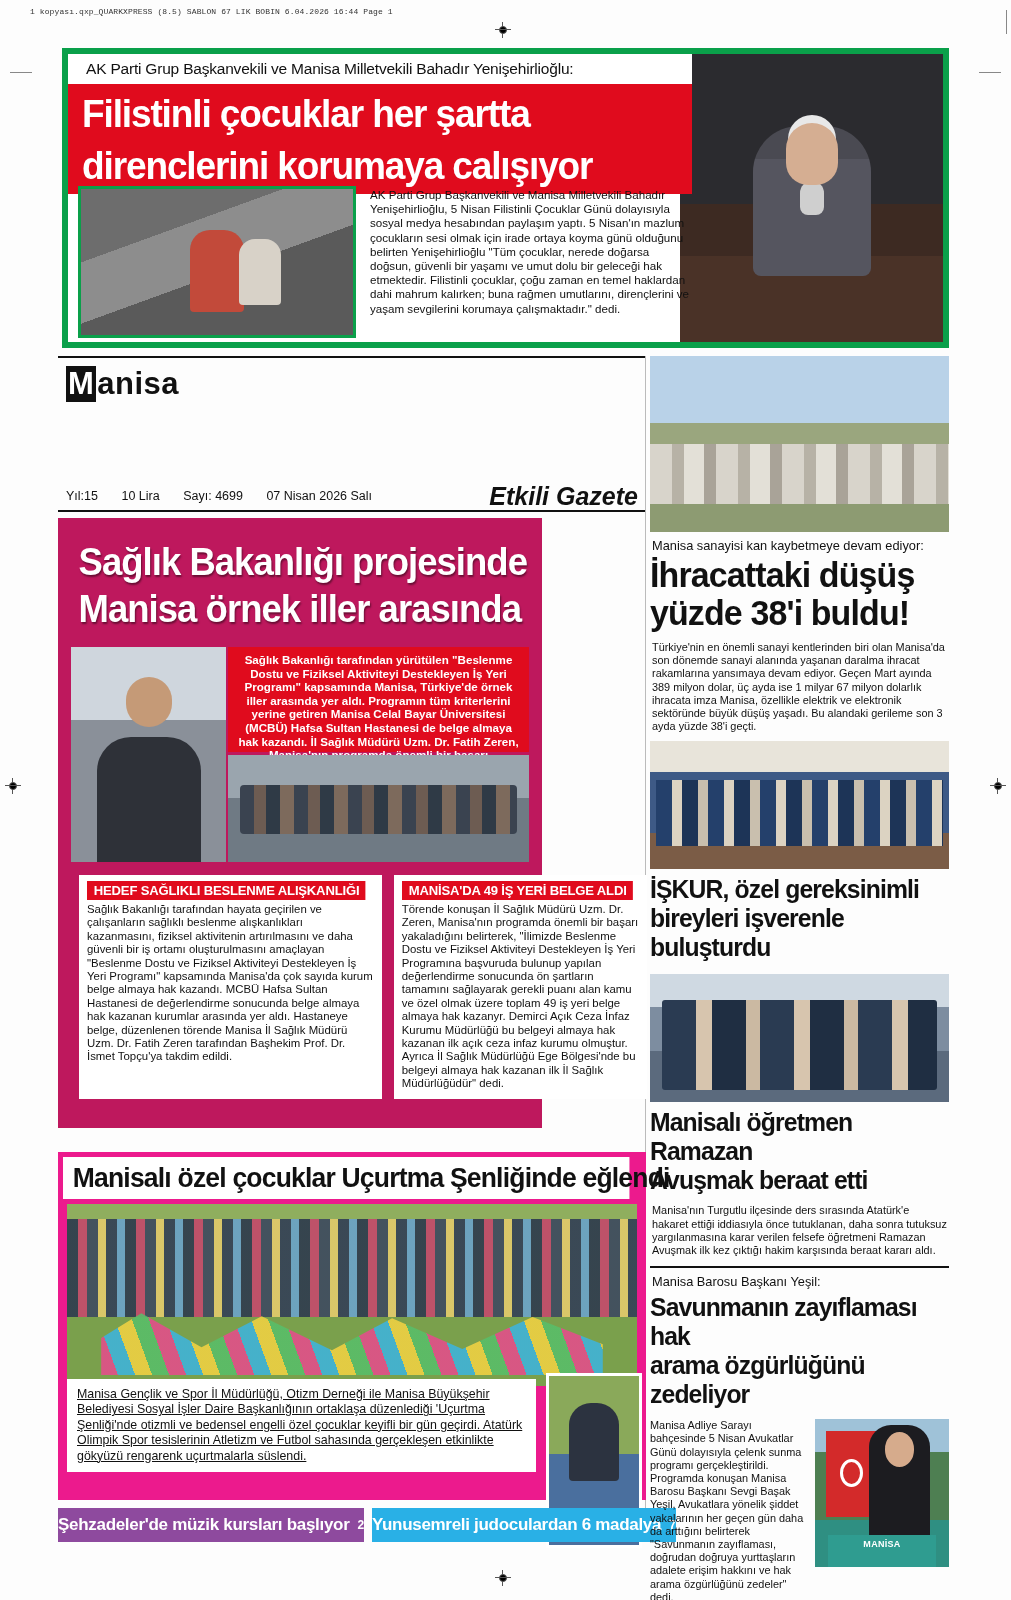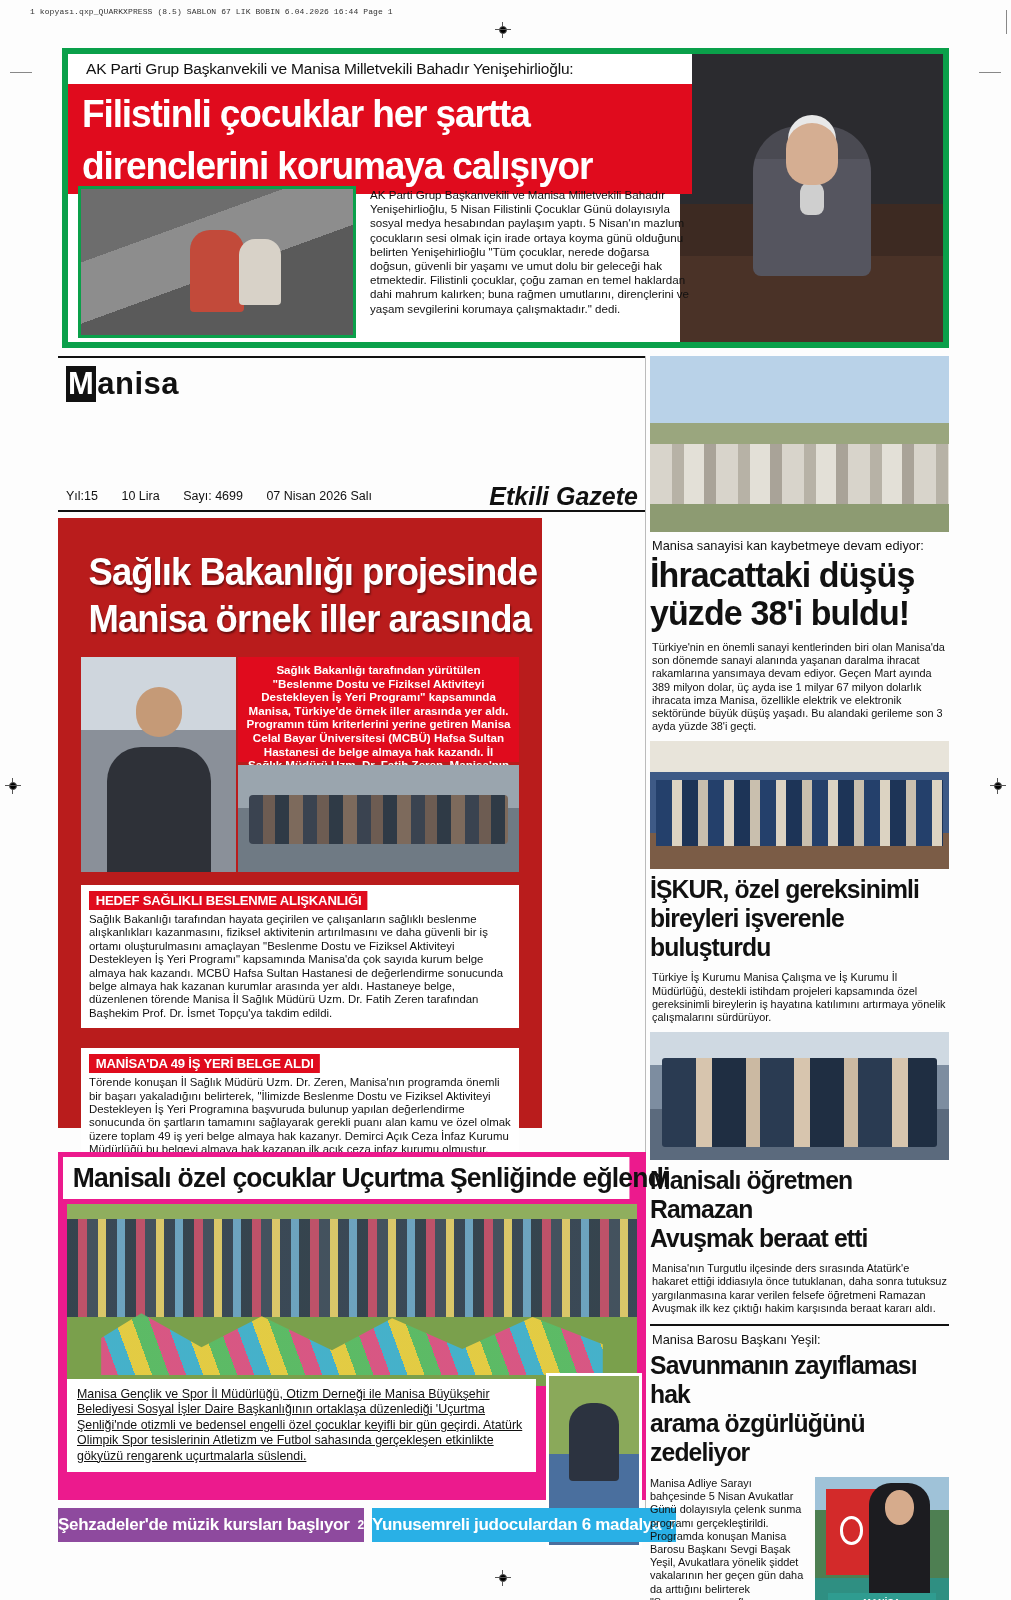--- a/index.html
+++ b/index.html
@@ -143,21 +143,21 @@
     font-family: Liberation Sans, sans-serif; font-style: italic; font-weight: 700;
     font-size: 25px; color: #111;
   }
   .mh-rule {
     position: absolute; left: 0; bottom: 0; width: 588px; height: 2px; background: #111;
   }
 
   
   .main-blue {
     position: absolute; left: 58px; top: 518px; width: 484px; height: 610px;
-    background: #b91c1c; padding: 19px;
+    background: #be185d; padding: 9px;
   }
   .mb-headline {
     color: #fff; font-family: "Liberation Sans Narrow","Liberation Sans",sans-serif;
     font-weight: 700; font-size: 38px; line-height: 47px;
     letter-spacing: -1px; padding: 12px 0 8px 12px; white-space: nowrap;
     text-shadow: 1px 2px 2px rgba(0,0,0,.45);
     transform: scaleX(.96); transform-origin: left center;
   }
   .mb-row1 { position: relative; height: 110px; margin: 6px 4px 0 4px; }
   .mb-photo-a {
@@ -183,21 +183,21 @@
     position: absolute; left: 157px; top: 108px; right: 0; height: 107px;
     background: linear-gradient(#9aa5ae 0 40%, #6f7a84 40% 100%);
     overflow: hidden;
   }
   .mb-photo-b::before {
     content:""; position:absolute; left:4%; top:28%; width:92%; height:46%;
     background: repeating-linear-gradient(90deg,
       #3a4350 0 14px, #6d5c52 14px 26px, #2f3a46 26px 40px, #7d6a5c 40px 54px);
     border-radius: 4px;
   }
-  .mb-subs { position: relative; margin: 10px 4px 0 4px; display: flex; gap: 20px; flex-direction: column; }
+  .mb-subs { position: relative; margin: 10px 4px 0 12px; display: flex; gap: 12px; }
   .mb-col { flex: 1; background: #fff; padding: 6px 8px 8px 8px; }
   .mb-label {
     display: inline-block; background: #e00b1d; color: #fff;
     font-family: "Liberation Sans Narrow","Liberation Sans",sans-serif;
     font-weight: 700; font-size: 13.5px; letter-spacing: -.2px;
     padding: 2px 6px 2px 7px; margin-bottom: 3px; white-space: nowrap;
     transform: scaleX(.97); transform-origin: left center;
   }
   .mb-col p { font-size: 11.4px; line-height: 13.4px; color: #111; text-align: left; }
 
@@ -451,21 +451,20 @@
       <div>İhracattaki düşüş</div>
       <div>yüzde 38'i buldu!</div>
     </div>
     <div class="rc-body">Türkiye'nin en önemli sanayi kentlerinden biri olan Manisa'da son dönemde sanayi alanında yaşanan daralma ihracat rakamlarına yansımaya devam ediyor. Geçen Mart ayında 389 milyon dolar, üç ayda ise 1 milyar 67 milyon dolarlık ihracata imza Manisa, özellikle elektrik ve elektronik sektöründe büyük düşüş yaşadı. Bu alandaki gerileme son 3 ayda yüzde 38'i geçti.</div>
 
     <div class="rc-photo-a"></div>
     <div class="rc-headline rc-h-lg" style="padding-top:6px;">
       <div>İŞKUR, özel gereksinimli</div>
       <div>bireyleri işverenle buluşturdu</div>
     </div>
-    <div class="rc-body">Türkiye İş Kurumu Manisa Çalışma ve İş Kurumu İl Müdürlüğü, destekli istihdam projeleri kapsamında özel gereksinimli bireylerin iş hayatına katılımını artırmaya yönelik çalışmalarını sürdürüyor.</div>
 
     <div class="rc-photo-b"></div>
     <div class="rc-headline rc-h-lg" style="padding-top:6px;">
       <div>Manisalı öğretmen Ramazan</div>
       <div>Avuşmak beraat etti</div>
     </div>
     <div class="rc-body">Manisa'nın Turgutlu ilçesinde ders sırasında Atatürk'e hakaret ettiği iddiasıyla önce tutuklanan, daha sonra tutuksuz yargılanmasına karar verilen felsefe öğretmeni Ramazan Avuşmak ilk kez çıktığı hakim karşısında beraat kararı aldı.</div>
 
     <div class="rc-rule"></div>
     <div class="rc-kicker" style="padding-top:0;">Manisa Barosu Başkanı Yeşil:</div>

